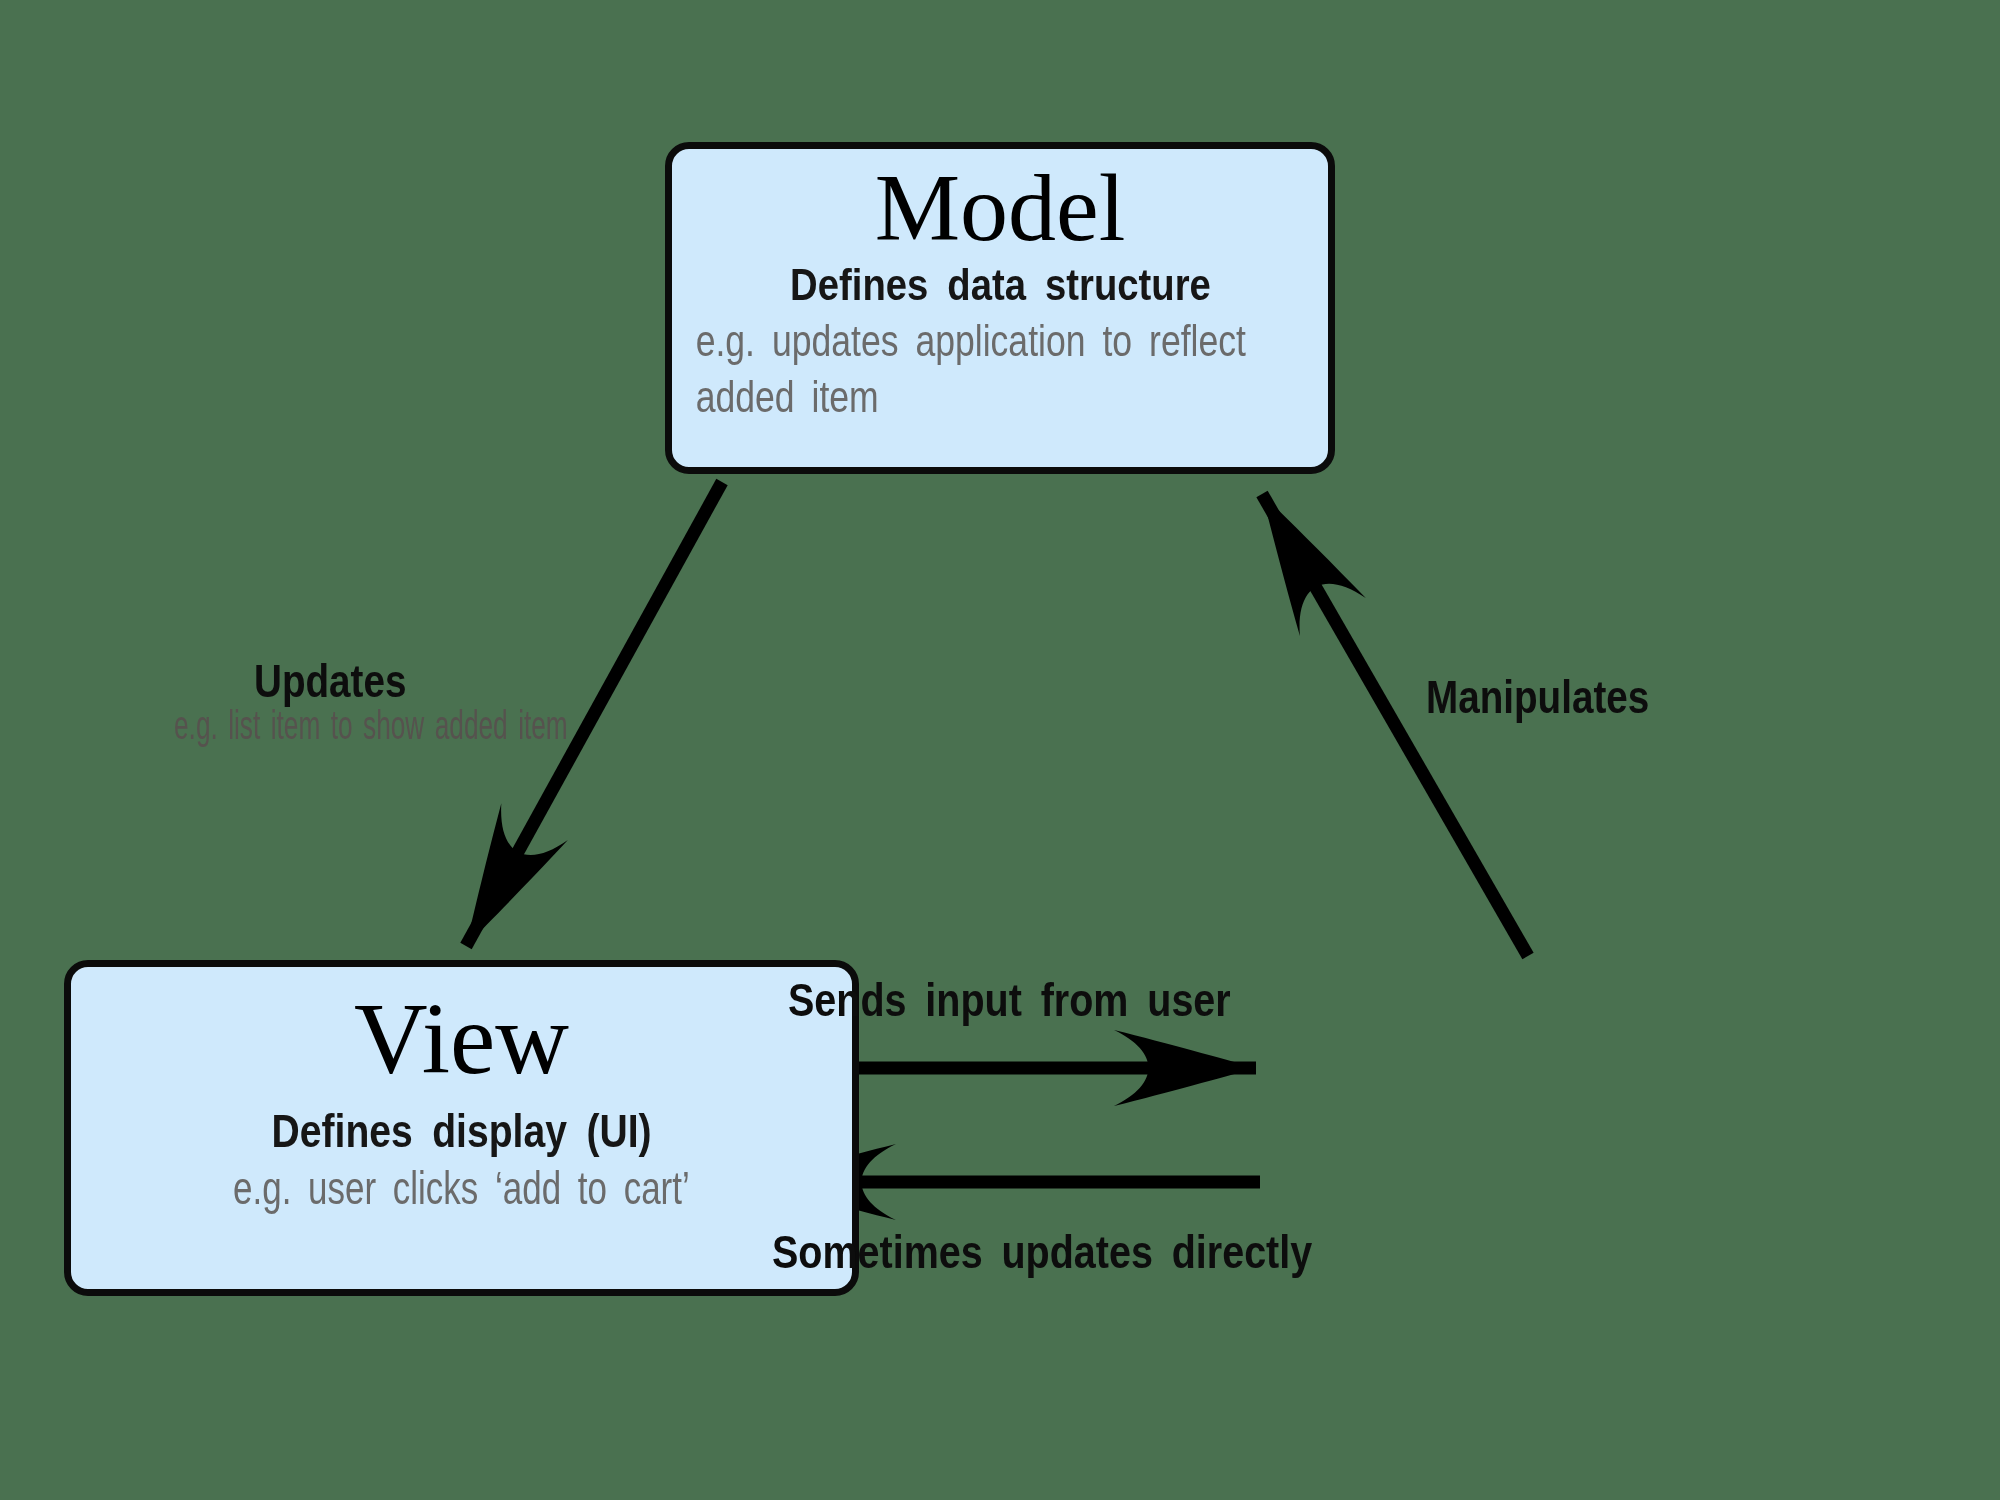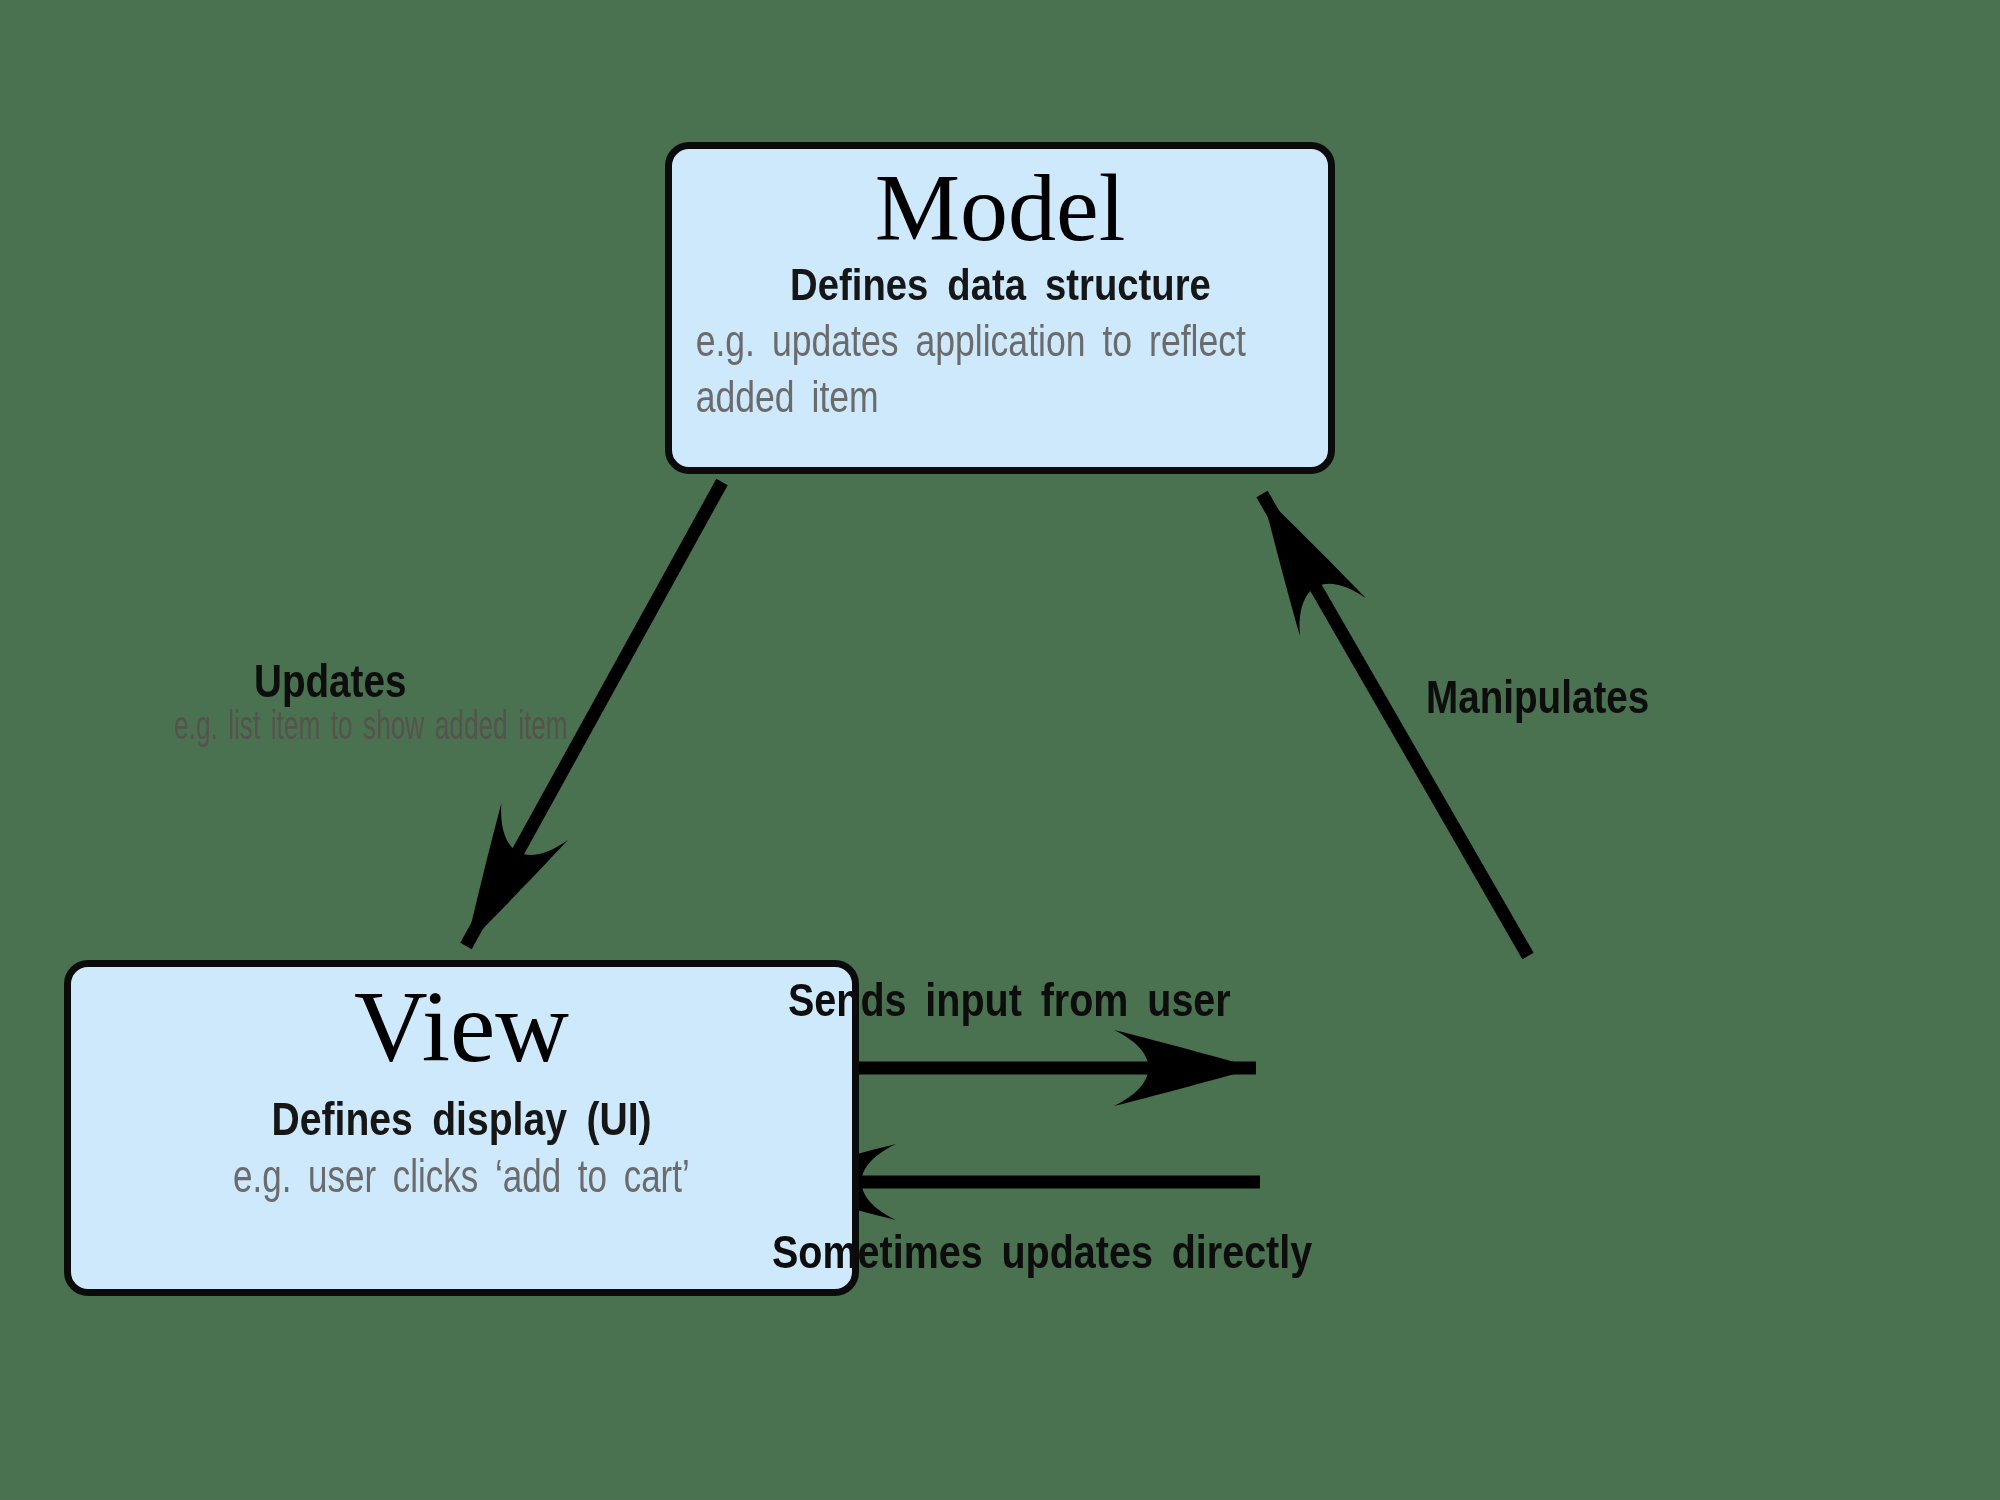--- a/index.html
+++ b/index.html
@@ -31,21 +31,21 @@
     word-spacing:0.2em;white-space:nowrap;
   }
   .example.center{transform:scaleX(0.76);transform-origin:50% 50%;text-align:center;}
   .example.left{align-self:stretch;text-align:left;transform:scaleX(0.79);transform-origin:0 50%;}
 
   #model{left:665px;top:142px;width:670px;height:332px;padding-top:10px;}
   #model .title{font-size:96px;}
   #model .subtitle{font-size:45px;margin-top:2px;}
   #model .example{font-size:45px;padding-left:30px;margin-top:2px;}
 
-  #view{left:64px;top:960px;width:795px;height:336px;padding-top:8px;}
+  #view{left:64px;top:960px;width:795px;height:336px;padding-top:20px;}
   #view .title{font-size:102px;}
   #view .subtitle{font-size:46px;margin-top:14px;}
   #view .example{font-size:46px;margin-top:2px;}
 
   #controller{left:1266px;top:960px;width:680px;height:336px;padding-top:24px;}
   #controller .title{font-size:90px;}
   #controller .subtitle{font-size:45px;margin-top:16px;}
   #controller .example{font-size:45px;padding-left:36px;margin-top:4px;}
 
   .edge-label{

